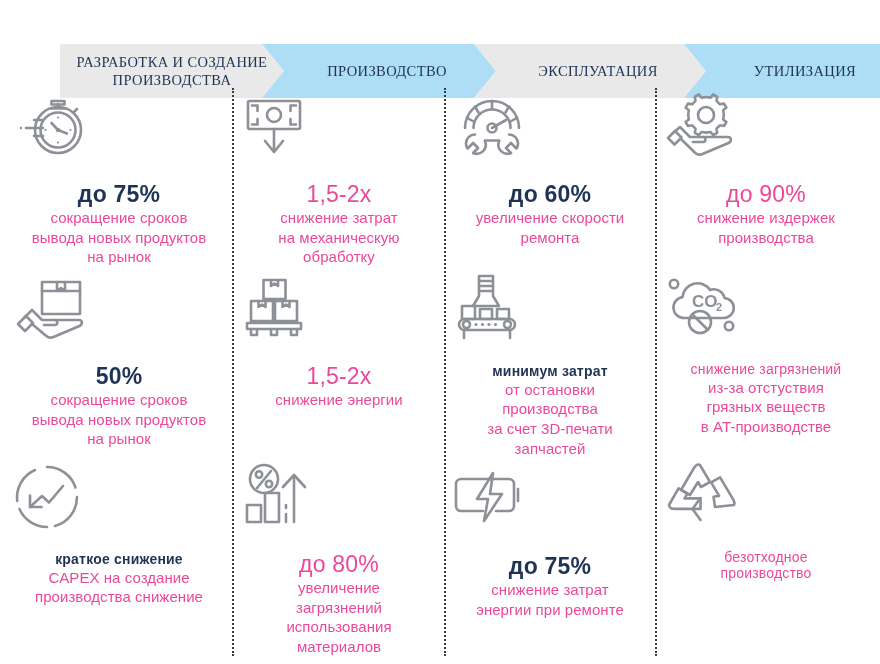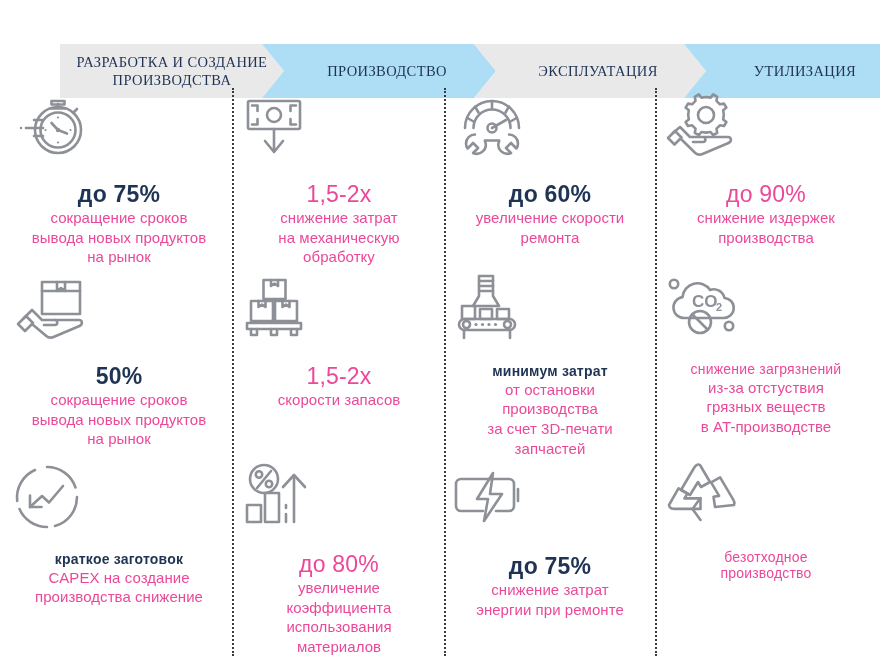--- a/index.html
+++ b/index.html
@@ -140,21 +140,21 @@
         <div class="icon">
           <svg width="74" height="72" viewBox="0 0 74 72" fill="none" stroke="#8d9096" stroke-width="2.6" stroke-linecap="round" stroke-linejoin="round">
             <path d="M37 6a30 30 0 0 1 28.5 20.5"></path>
             <path d="M67 36a30 30 0 0 1-22 29"></path>
             <path d="M37 66A30 30 0 0 1 9.5 48"></path>
             <path d="M7.2 40A30 30 0 0 1 25 9"></path>
             <path d="M20 46l12-11 7 6.5L53 25"></path>
             <path d="M20 34.5V46h11.5"></path>
           </svg>
         </div>
-        <div class="big sm">краткое заготовок</div>
+        <div class="big sm">краткое снижение</div>
         <div class="desc">CAPEX на создание
 производства снижение</div>
       </div>
     </div>
 
     <div class="col k1">
 
       <div class="cell" style="top:0px;">
         <div class="icon">
           <svg width="72" height="72" viewBox="0 0 72 72" fill="none" stroke="#8d9096" stroke-width="2.6" stroke-linecap="round" stroke-linejoin="round">
@@ -178,40 +178,40 @@
             <path d="M33 7v6l3.5-2.5L40 13V7"></path>
             <rect x="13" y="28" width="22" height="20"></rect>
             <path d="M20.5 28v6L24 31.5 27.5 34v-6"></path>
             <rect x="37" y="28" width="22" height="20"></rect>
             <path d="M44.5 28v6L48 31.5 51.5 34v-6"></path>
             <rect x="9" y="50" width="54" height="6"></rect>
             <path d="M13 56v6h6v-6M33 56v6h6v-6M53 56v6h6v-6"></path>
           </svg>
         </div>
         <div class="big accent">1,5-2x</div>
-        <div class="desc">скорости запасов</div>
+        <div class="desc">снижение энергии</div>
       </div>
 
       <div class="cell" style="top:370px;">
         <div class="icon">
           <svg width="78" height="72" viewBox="0 0 78 72" fill="none" stroke="#8d9096" stroke-width="2.6" stroke-linecap="round" stroke-linejoin="round">
             <circle cx="26" cy="18" r="14"></circle>
             <circle cx="21" cy="13.5" r="3.2"></circle>
             <circle cx="31" cy="23" r="3.2"></circle>
             <path d="M33 10L19 27"></path>
             <rect x="9" y="44" width="14" height="17"></rect>
             <rect x="27" y="32" width="14" height="29"></rect>
             <path d="M56 61V16"></path>
             <path d="M45 26l11-12 11 12"></path>
             <path d="M48 61v-8M48 47v-3"></path>
           </svg>
         </div>
         <div class="big accent">до 80%</div>
         <div class="desc">увеличение
-коэффициента
+загрязнений
 использования
 материалов</div>
       </div>
     </div>
 
     <div class="col k2">
 
       <div class="cell" style="top:0px;">
         <div class="icon">
           <svg width="86" height="70" viewBox="0 0 86 70" fill="none" stroke="#8d9096" stroke-width="2.6" stroke-linecap="round" stroke-linejoin="round">

